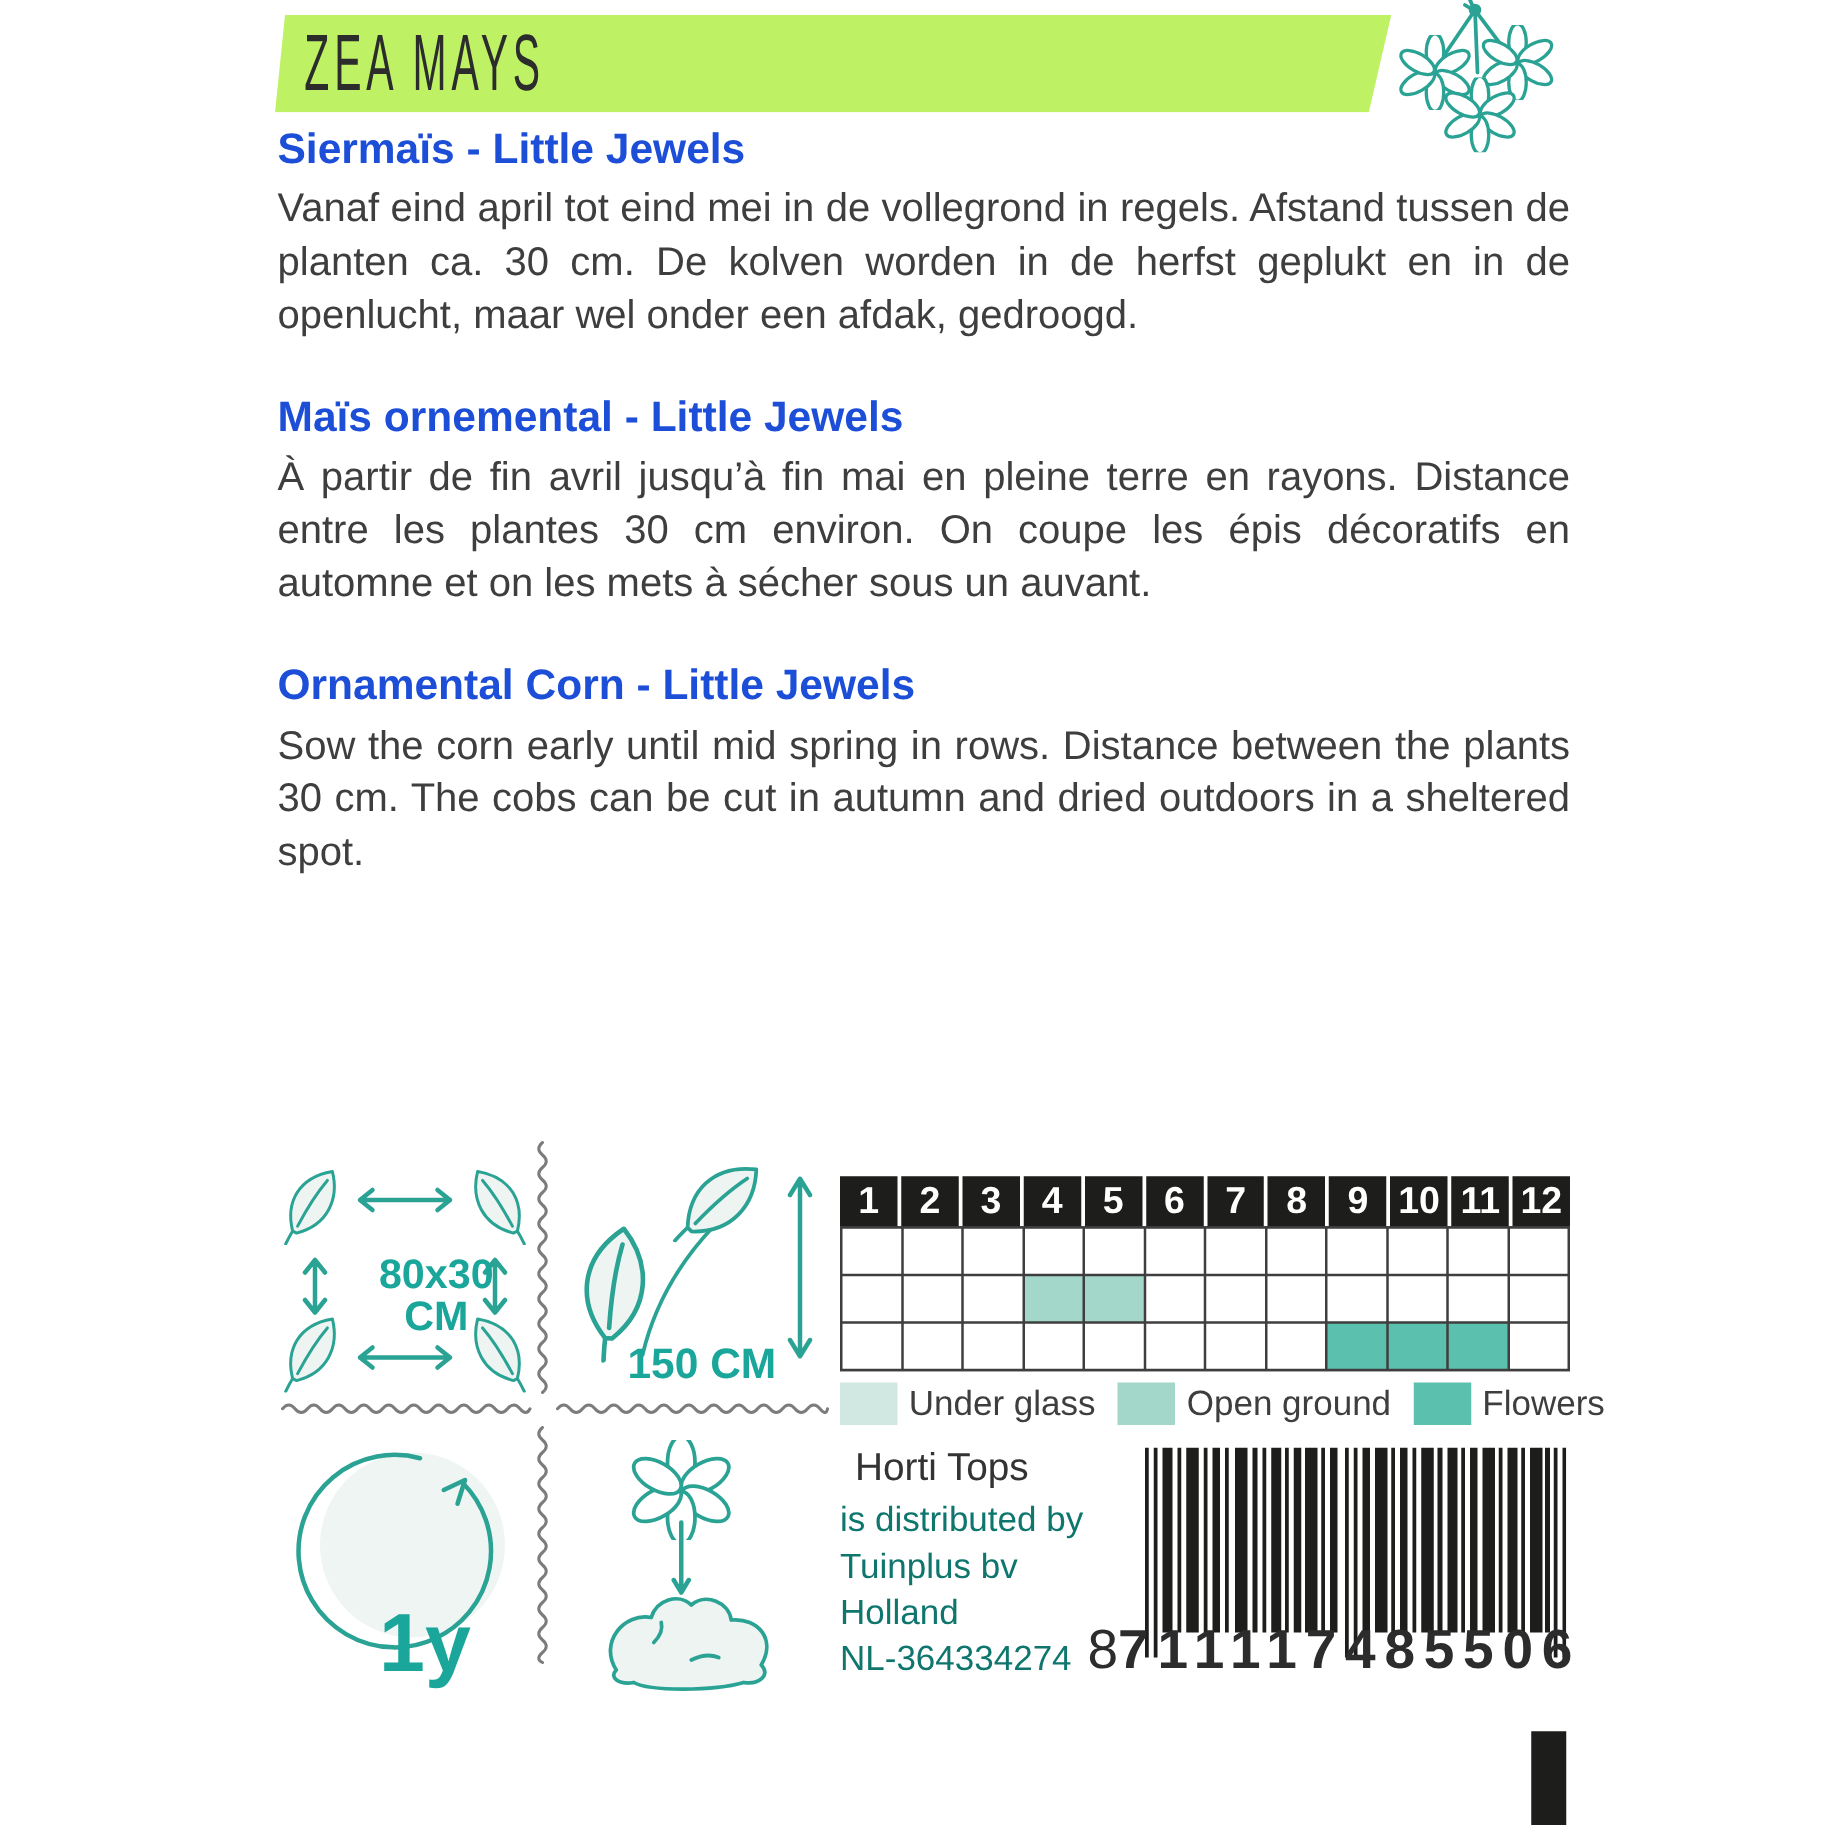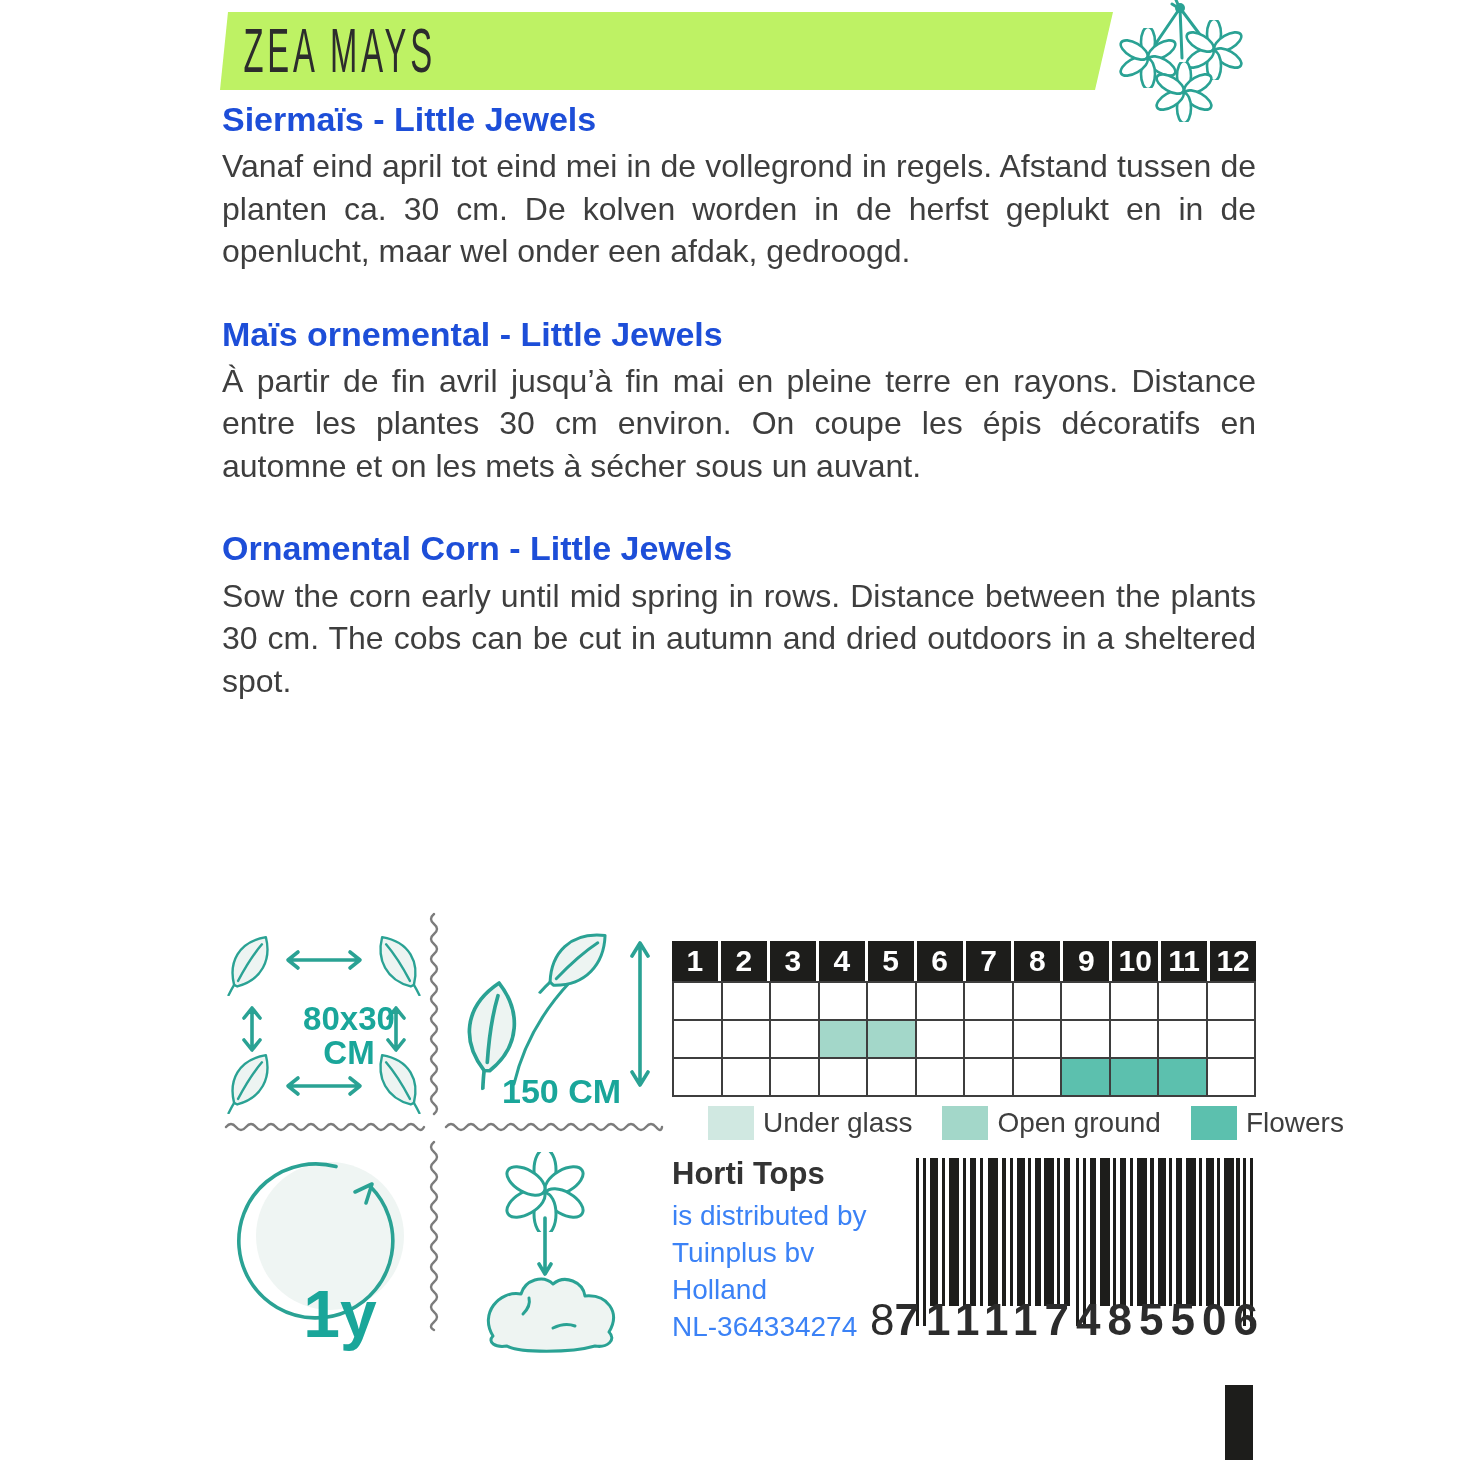--- a/index.html
+++ b/index.html
@@ -53,28 +53,28 @@
   .mcell{
     flex:1;height:40px;background:#1d1d1b;color:#ffffff;
     display:flex;align-items:center;justify-content:center;
     font-size:30px;font-weight:bold;
   }
   .cal-grid{
     border:2.5px solid #3e3e3e;background:#3e3e3e;
     display:grid;grid-template-columns:repeat(12,1fr);grid-auto-rows:36px;gap:2px;
   }
   .gcell{background:#ffffff;}
-  .legend{position:absolute;left:708px;top:1106px;display:flex;align-items:center;gap:12px;}
+  .legend{position:absolute;left:672px;top:1106px;display:flex;align-items:center;}
   .legend-item{display:flex;align-items:center;margin-right:18px;}
   .swatch{width:46px;height:34px;display:inline-block;margin-right:9px;}
   .legend-label{font-size:28px;color:#3e3e3e;}
   
   .dist{position:absolute;left:672px;top:1156px;width:240px;}
-  .dist-brand{font-size:31px;font-weight:bold;color:#333333;margin:0 0 6px 0;}
-  .dist-line{font-size:28px;color:#3b82f6;line-height:1.32;margin:0;}
+  .dist-brand{font-size:31px;font-weight:normal;color:#333333;margin:0 0 6px 12px;}
+  .dist-line{font-size:28px;color:#0f766e;line-height:1.32;margin:0;}
   .barcode-svg{position:absolute;left:916px;top:1158px;}
   .barcode-digits{
     position:absolute;left:870px;top:1295px;width:388px;
     display:flex;justify-content:space-between;
     font-size:44px;color:#2c2c2c;
   }
   .bd-group{letter-spacing:7px;font-weight:bold;}
   .corner-mark{position:absolute;left:1225px;top:1385px;width:28px;height:75px;background:#1d1d1b;}
 </style>
 </head>

